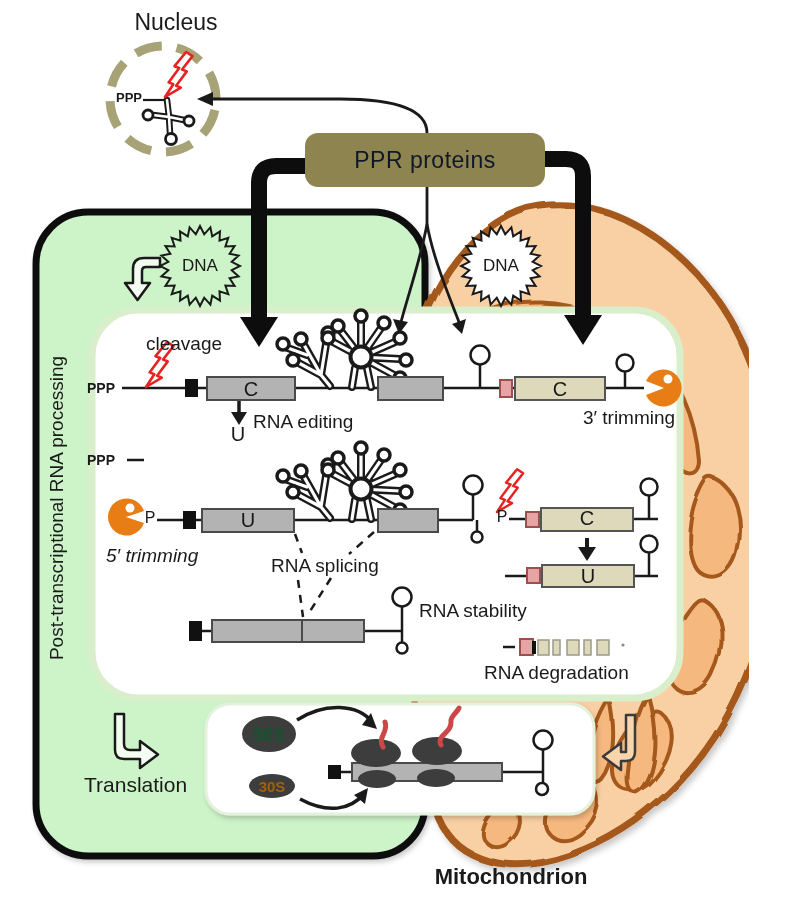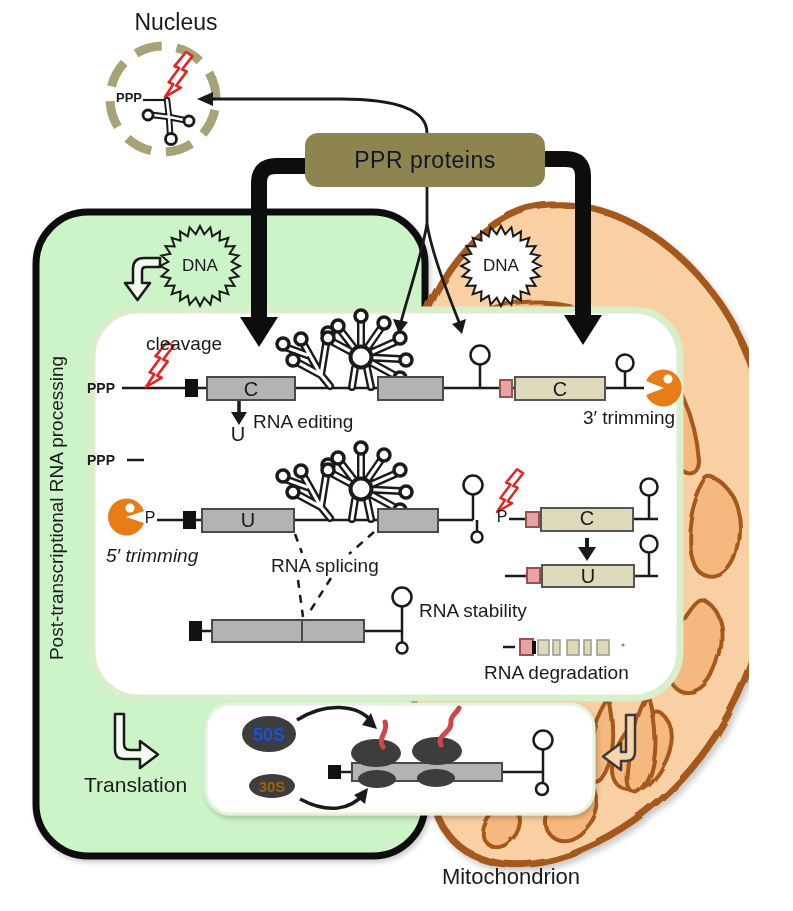--- a/index.html
+++ b/index.html
@@ -246,19 +246,19 @@
 <div class="lbl ctr" style="left:248px;top:520px;font-size:20px;">U</div>
 <div class="lbl" style="left:106px;top:545px;font-size:19px;font-style:italic;">5′ trimming</div>
 <div class="lbl" style="left:271px;top:555px;font-size:19px;">RNA splicing</div>
 
 <div class="lbl ctr" style="left:502px;top:517px;font-size:16px;">P</div>
 <div class="lbl ctr" style="left:587px;top:518px;font-size:20px;">C</div>
 <div class="lbl ctr" style="left:588px;top:576px;font-size:20px;">U</div>
 <div class="lbl" style="left:419px;top:600px;font-size:19px;">RNA stability</div>
 <div class="lbl" style="left:484px;top:662px;font-size:19px;">RNA degradation</div>
 
-<div class="lbl ctr" style="left:269px;top:735px;font-size:18px;font-weight:600;color:#1d4ed8;">50S</div>
+<div class="lbl ctr" style="left:269px;top:735px;font-size:18px;font-weight:600;color:#14532d;">50S</div>
 <div class="lbl ctr" style="left:272px;top:787px;font-size:15px;font-weight:600;color:#a16207;">30S</div>
 <div class="lbl" style="left:84px;top:773px;font-size:21px;">Translation</div>
 
-<div class="lbl ctr" style="left:511px;top:877px;font-size:22px;">Mitochondrion</div>
+<div class="lbl ctr" style="left:511px;top:877px;font-size:22px;font-weight:bold;">Mitochondrion</div>
 
 </div>
 
 </body></html>

